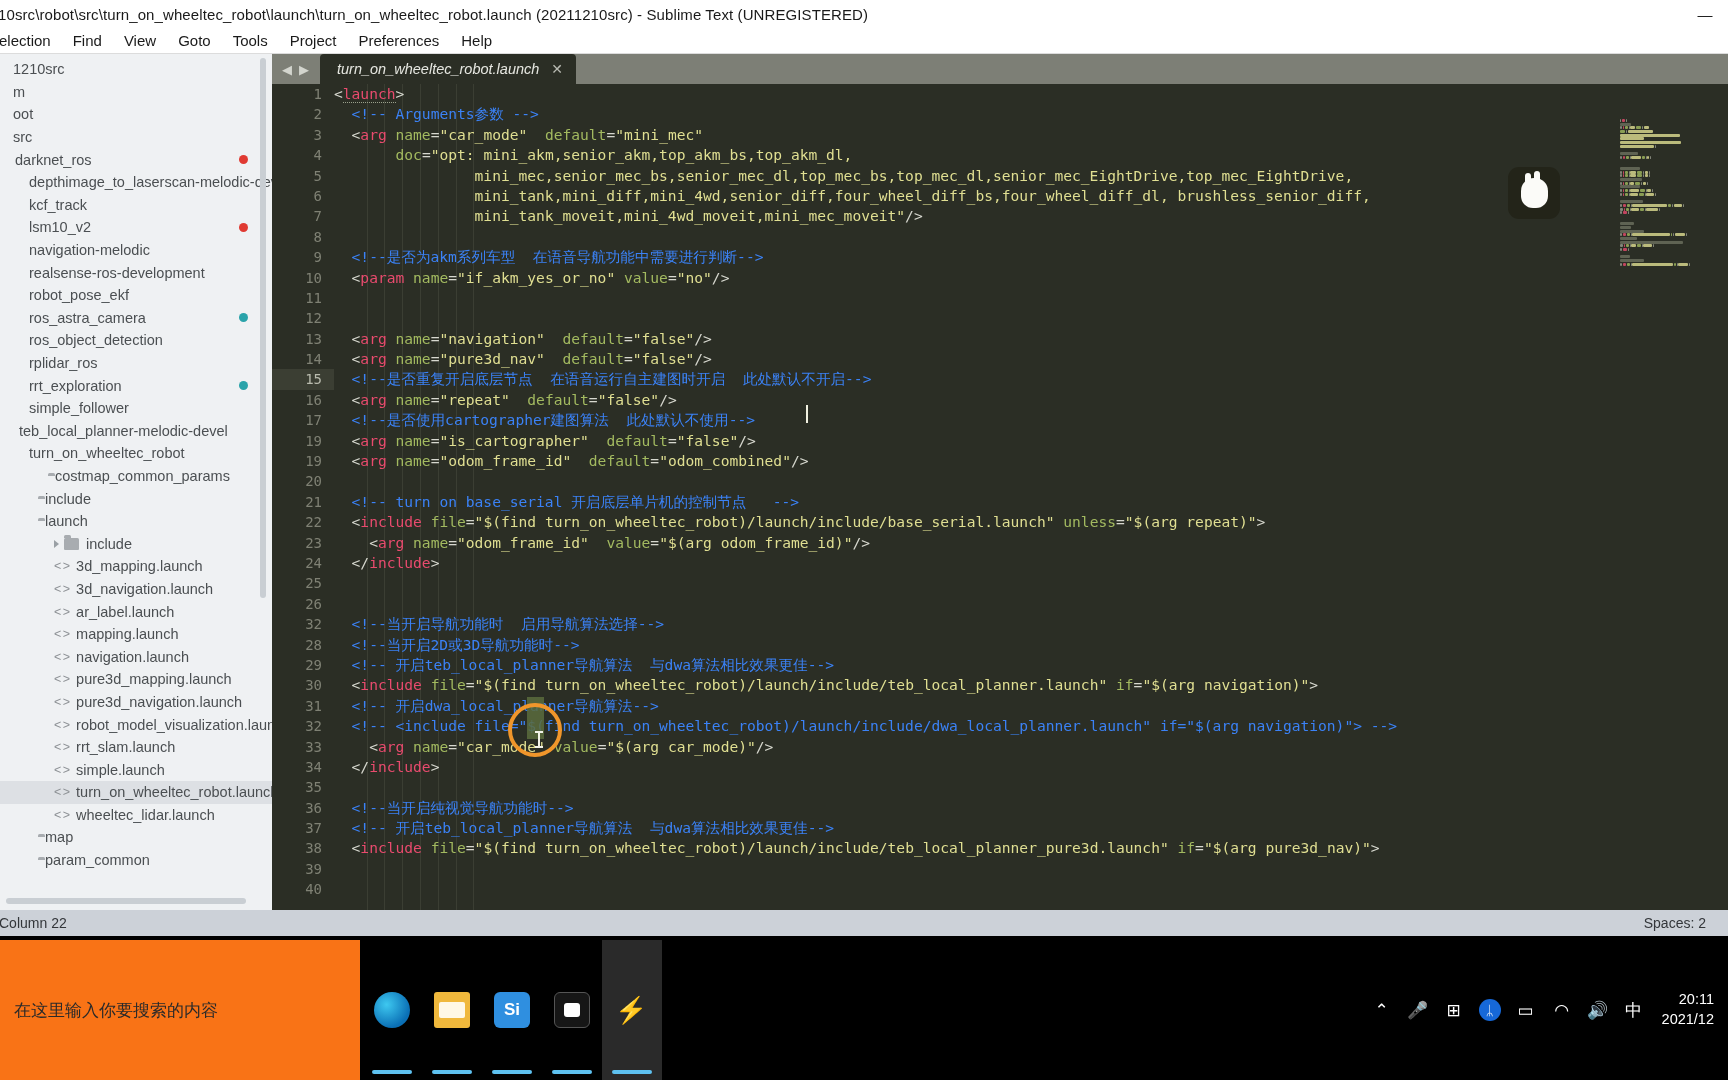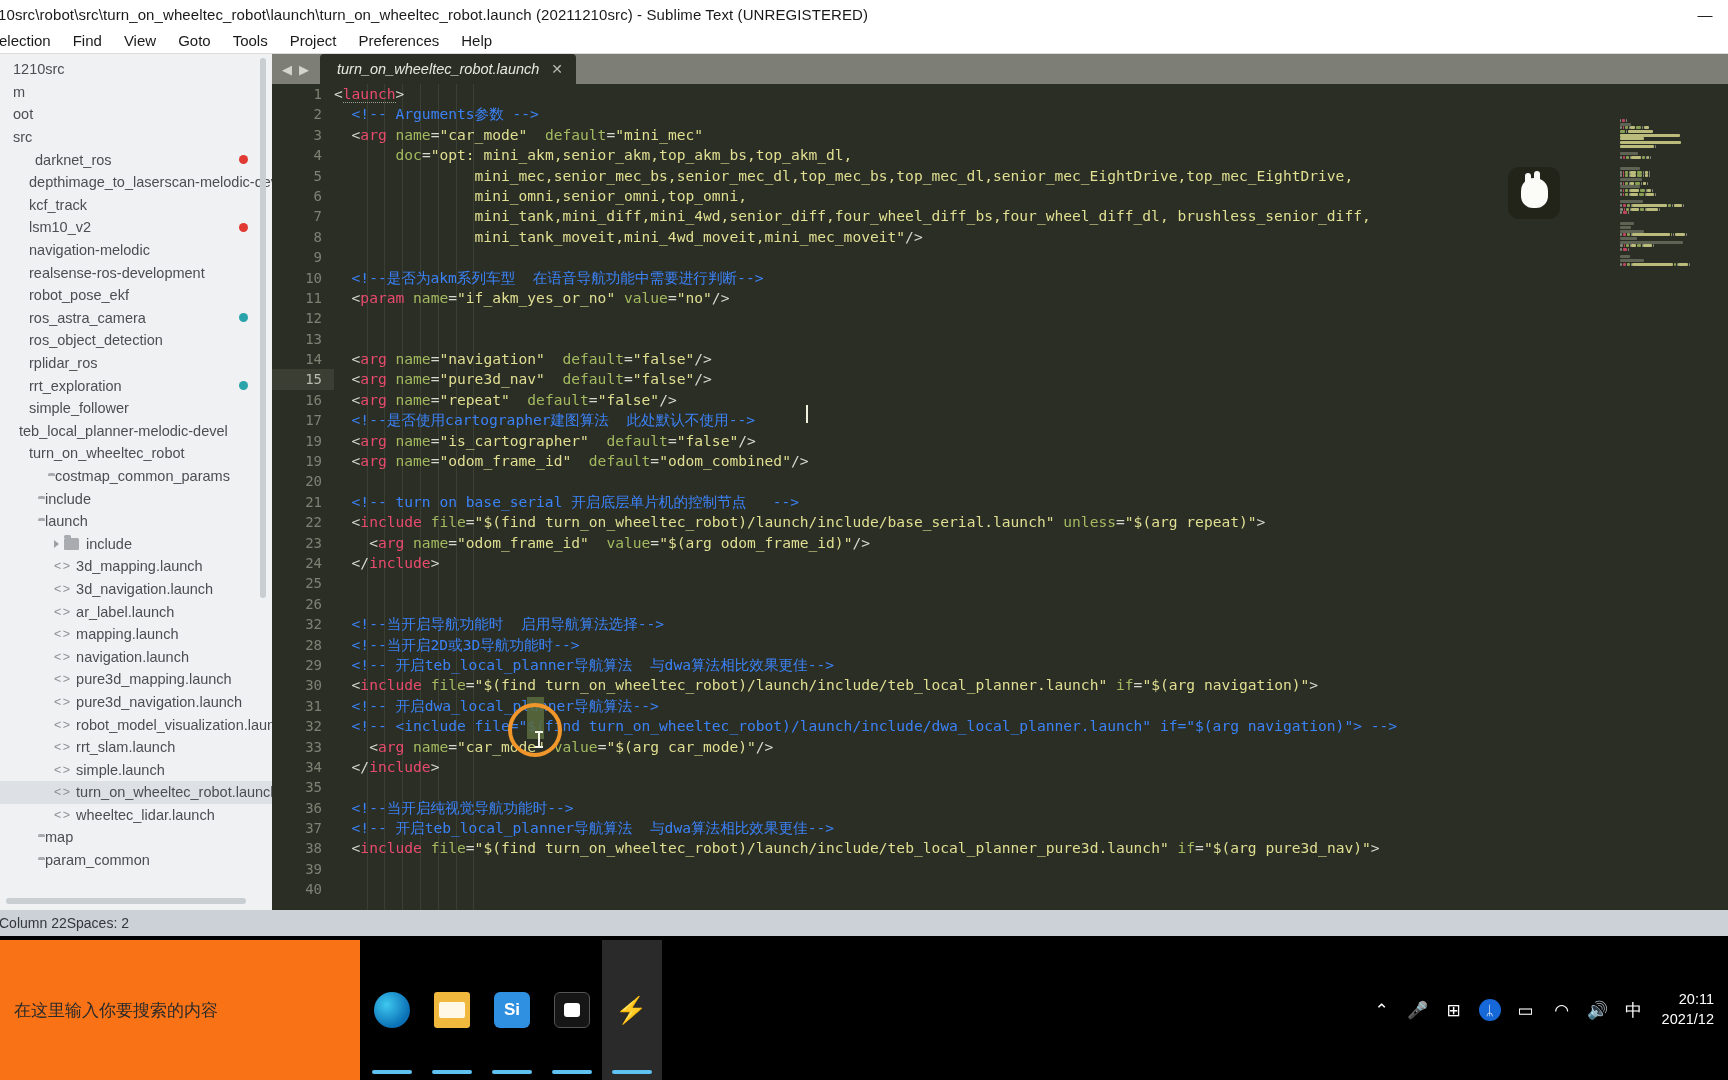--- a/index.html
+++ b/index.html
@@ -141,21 +141,21 @@
   .minimap {
     position: absolute; right: 0; top: 30px; width: 112px; height: 826px;
     background: #2b2e25; padding: 5px 6px 0 4px; overflow: hidden;
   }
   .mm-line { height: 3.1px; margin-bottom: 0.6px; border-radius: 1px; }
 
   
   .statusbar {
     position: absolute; left: 0; top: 910px; width: 1728px; height: 26px;
     background: #ccd1d8; color: #33363a; font-size: 14px;
-    display: flex; align-items: center; justify-content: flex-start;
+    display: flex; align-items: center; justify-content: space-between;
     padding: 0 16px 0 0;
   }
   .status-left { margin-left: -1px; }
   .status-right { margin-right: 6px; }
 
   
   .taskbar {
     position: absolute; left: 0; top: 936px; width: 1728px; height: 144px;
     background: #000000;
   }
@@ -259,21 +259,21 @@
           <span>m</span>
         </div>
         <div class="side-row" style="padding-left: 6px;">
           <span class="side-ico" style="width: 0px;"></span>
           <span>oot</span>
         </div>
         <div class="side-row" style="padding-left: 6px;">
           <span class="side-ico" style="width: 0px;"></span>
           <span>src</span>
         </div>
-        <div class="side-row" style="padding-left: 28px; text-align: right;">
+        <div class="side-row" style="padding-left: 8px; text-align: right;">
           <span class="side-ico"><span class="folder-glyph thin"></span></span>
           <span>darknet_ros</span>
           <span class="dot red"></span>
         </div>
         <div class="side-row" style="padding-left: 22px;">
           <span class="side-ico"><span class="folder-glyph thin"></span></span>
           <span>depthimage_to_laserscan-melodic-devel</span>
         </div>
         <div class="side-row" style="padding-left: 22px;">
           <span class="side-ico"><span class="folder-glyph thin"></span></span>
@@ -469,30 +469,30 @@
           <div class="ln">38</div>
           <div class="ln">39</div>
           <div class="ln">40</div>
         </div>
       <div class="code-lines" id="code-lines">
           <div class="cl"><span class="t-punct">&lt;</span><span class="t-tag launch-under">launch</span><span class="t-punct">&gt;</span></div>
           <div class="cl"><span class="t-cmt">  &lt;!-- Arguments参数 --&gt;</span></div>
           <div class="cl"><span class="t-punct">  &lt;</span><span class="t-tag">arg</span><span class="t-attr"> name</span><span class="t-eq">=</span><span class="t-str">"car_mode"</span><span class="t-attr">  default</span><span class="t-eq">=</span><span class="t-str">"mini_mec"</span></div>
           <div class="cl"><span class="t-attr">       doc</span><span class="t-eq">=</span><span class="t-str">"opt: mini_akm,senior_akm,top_akm_bs,top_akm_dl,</span></div>
           <div class="cl"><span class="t-str">                mini_mec,senior_mec_bs,senior_mec_dl,top_mec_bs,top_mec_dl,senior_mec_EightDrive,top_mec_EightDrive,</span></div>
-          <div class="cl"><span class="t-str">                mini_omni,senior_omni,top_omni,</span></div>
           <div class="cl"><span class="t-str">                mini_tank,mini_diff,mini_4wd,senior_diff,four_wheel_diff_bs,four_wheel_diff_dl, brushless_senior_diff,</span></div>
           <div class="cl"><span class="t-str">                mini_tank_moveit,mini_4wd_moveit,mini_mec_moveit"</span><span class="t-punct">/&gt;</span></div>
           <div class="cl"><span class="t-plain"></span></div>
           <div class="cl"><span class="t-cmt">  &lt;!--是否为akm系列车型  在语音导航功能中需要进行判断--&gt;</span></div>
           <div class="cl"><span class="t-punct">  &lt;</span><span class="t-tag">param</span><span class="t-attr"> name</span><span class="t-eq">=</span><span class="t-str">"if_akm_yes_or_no"</span><span class="t-attr"> value</span><span class="t-eq">=</span><span class="t-str">"no"</span><span class="t-punct">/&gt;</span></div>
           <div class="cl"><span class="t-plain"></span></div>
           <div class="cl"><span class="t-plain"></span></div>
           <div class="cl"><span class="t-punct">  &lt;</span><span class="t-tag">arg</span><span class="t-attr"> name</span><span class="t-eq">=</span><span class="t-str">"navigation"</span><span class="t-attr">  default</span><span class="t-eq">=</span><span class="t-str">"false"</span><span class="t-punct">/&gt;</span></div>
           <div class="cl"><span class="t-punct">  &lt;</span><span class="t-tag">arg</span><span class="t-attr"> name</span><span class="t-eq">=</span><span class="t-str">"pure3d_nav"</span><span class="t-attr">  default</span><span class="t-eq">=</span><span class="t-str">"false"</span><span class="t-punct">/&gt;</span></div>
+          <div class="cl"><span class="t-cmt">  &lt;!--是否重复开启底层节点  在语音运行自主建图时开启  此处默认不开启--&gt;</span></div>
           <div class="cl"><span class="t-punct">  &lt;</span><span class="t-tag">arg</span><span class="t-attr"> name</span><span class="t-eq">=</span><span class="t-str">"repeat"</span><span class="t-attr">  default</span><span class="t-eq">=</span><span class="t-str">"false"</span><span class="t-punct">/&gt;</span></div>
           <div class="cl"><span class="t-cmt">  &lt;!--是否使用cartographer建图算法  此处默认不使用--&gt;</span></div>
           <div class="cl"><span class="t-punct">  &lt;</span><span class="t-tag">arg</span><span class="t-attr"> name</span><span class="t-eq">=</span><span class="t-str">"is_cartographer"</span><span class="t-attr">  default</span><span class="t-eq">=</span><span class="t-str">"false"</span><span class="t-punct">/&gt;</span></div>
           <div class="cl"><span class="t-punct">  &lt;</span><span class="t-tag">arg</span><span class="t-attr"> name</span><span class="t-eq">=</span><span class="t-str">"odom_frame_id"</span><span class="t-attr">  default</span><span class="t-eq">=</span><span class="t-str">"odom_combined"</span><span class="t-punct">/&gt;</span></div>
           <div class="cl"><span class="t-plain"></span></div>
           <div class="cl"><span class="t-cmt">  &lt;!-- turn on base_serial 开启底层单片机的控制节点   --&gt;</span></div>
           <div class="cl"><span class="t-punct">  &lt;</span><span class="t-tag">include</span><span class="t-attr"> file</span><span class="t-eq">=</span><span class="t-str">"$(find turn_on_wheeltec_robot)/launch/include/base_serial.launch"</span><span class="t-attr"> unless</span><span class="t-eq">=</span><span class="t-str">"$(arg repeat)"</span><span class="t-punct">&gt;</span></div>
           <div class="cl"><span class="t-punct">    &lt;</span><span class="t-tag">arg</span><span class="t-attr"> name</span><span class="t-eq">=</span><span class="t-str">"odom_frame_id"</span><span class="t-attr">  value</span><span class="t-eq">=</span><span class="t-str">"$(arg odom_frame_id)"</span><span class="t-punct">/&gt;</span></div>
           <div class="cl"><span class="t-punct">  &lt;/</span><span class="t-tag">include</span><span class="t-punct">&gt;</span></div>
           <div class="cl"><span class="t-plain"></span></div>

